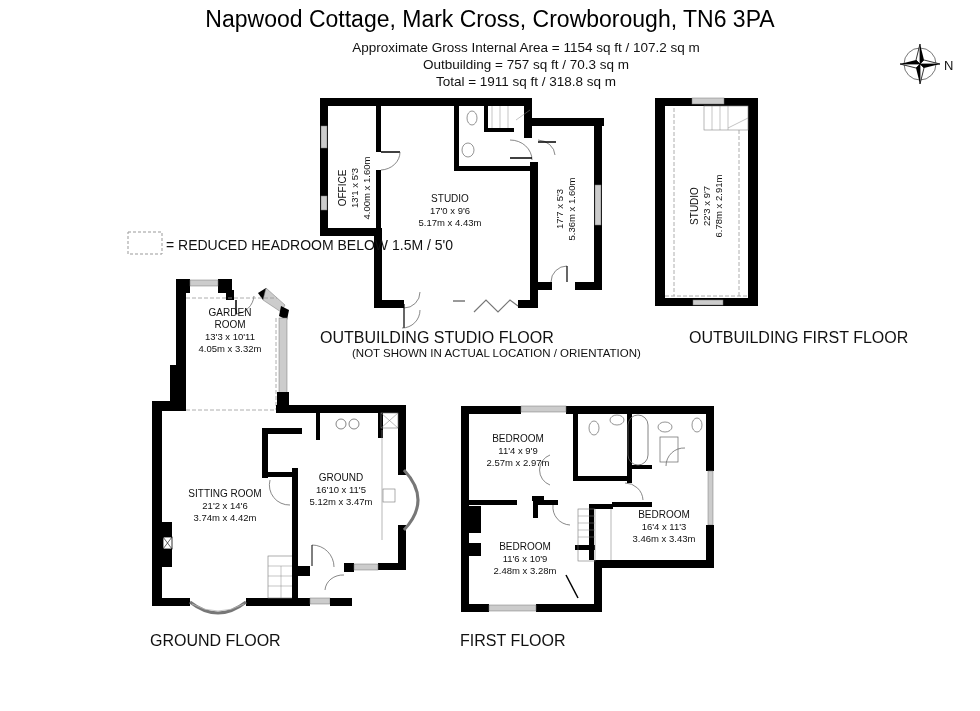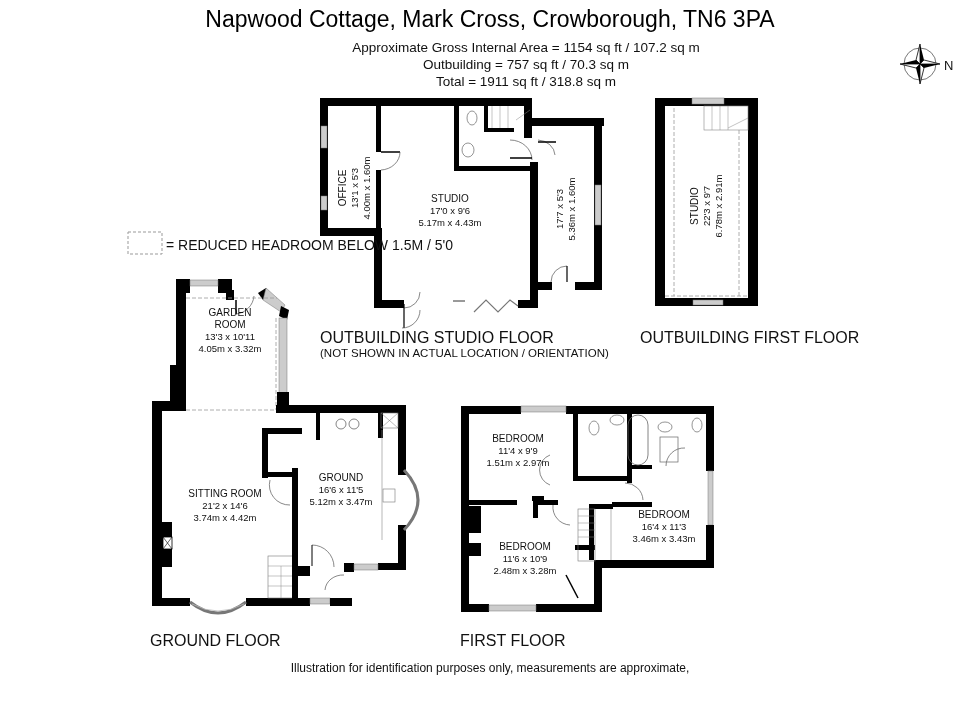--- a/index.html
+++ b/index.html
@@ -1,21 +1,21 @@
 <!DOCTYPE html>
 <html><head>
 <meta charset="utf-8">
 <style>
   html, body { margin: 0; padding: 0; background: #ffffff; }
   body { width: 980px; height: 711px; position: relative; overflow: hidden; font-family: "Liberation Sans", sans-serif; color: #111; }
   .abs { position: absolute; }
   .title { left: 0; width: 980px; top: 6px; text-align: center; font-size: 23px; color: #000000; }
   .sub { left: 0; width: 980px; text-align: center; font-size: 13.5px; line-height: 16px; padding-left: 36px; }
   .floor-label { font-size: 16px; letter-spacing: 0; white-space: nowrap; }
-  .floor-note { font-size: 11.5px; white-space: nowrap; }
+  .floor-note { font-size: 11.5px; white-space: nowrap; margin-left: 32px; }
   .room { text-align: center; font-size: 9.5px; line-height: 12px; white-space: nowrap; }
   .room .nm { font-size: 10px; }
   .vert { transform: rotate(-90deg); transform-origin: center center; }
   .disclaimer { left: 0; width: 980px; text-align: center; font-size: 12px; line-height: 15px; top: 661px; }
   svg { position: absolute; left: 0; top: 0; }
   .legend-text { font-size: 14px; white-space: nowrap; }
   .compass-n { font-size: 13px; }
 </style>
 </head>
 <body>
@@ -246,52 +246,51 @@
   <div>5.36m x 1.60m</div>
 </div>
 <div class="abs floor-label" style="left:320px;top:329px">OUTBUILDING STUDIO FLOOR</div>
 <div class="abs floor-note" style="left:320px;top:347px">(NOT SHOWN IN ACTUAL LOCATION / ORIENTATION)</div>
 
 <div class="abs room vert" style="left:662px;top:188px;width:90px;height:36px">
   <div class="nm">STUDIO</div>
   <div>22'3 x 9'7</div>
   <div>6.78m x 2.91m</div>
 </div>
-<div class="abs floor-label" style="left:640px;top:329px">OUTBUILDING FIRST FLOOR</div>
+<div class="abs floor-label" style="left:689px;top:329px">OUTBUILDING FIRST FLOOR</div>
 
 <div class="abs room" style="left:187px;top:307px;width:86px">
   <div class="nm">GARDEN</div>
   <div class="nm">ROOM</div>
   <div>13'3 x 10'11</div>
   <div>4.05m x 3.32m</div>
 </div>
 <div class="abs room" style="left:180px;top:488px;width:90px">
   <div class="nm">SITTING ROOM</div>
   <div>21'2 x 14'6</div>
   <div>3.74m x 4.42m</div>
 </div>
 <div class="abs room" style="left:300px;top:472px;width:82px">
   <div class="nm">GROUND</div>
-  <div>16'6 x 11'5</div>
+  <div>16'10 x 11'5</div>
   <div>5.12m x 3.47m</div>
 </div>
 <div class="abs floor-label" style="left:150px;top:632px">GROUND FLOOR</div>
 
 <div class="abs room" style="left:478px;top:433px;width:80px">
   <div class="nm">BEDROOM</div>
   <div>11'4 x 9'9</div>
-  <div>1.51m x 2.97m</div>
+  <div>2.57m x 2.97m</div>
 </div>
 <div class="abs room" style="left:485px;top:541px;width:80px">
   <div class="nm">BEDROOM</div>
   <div>11'6 x 10'9</div>
   <div>2.48m x 3.28m</div>
 </div>
 <div class="abs room" style="left:624px;top:509px;width:80px">
   <div class="nm">BEDROOM</div>
   <div>16'4 x 11'3</div>
   <div>3.46m x 3.43m</div>
 </div>
 <div class="abs floor-label" style="left:460px;top:632px">FIRST FLOOR</div>
 
 <div class="abs disclaimer">
-  <div>Illustration for identification purposes only, measurements are approximate,</div>
 </div>
 
 </body></html>

